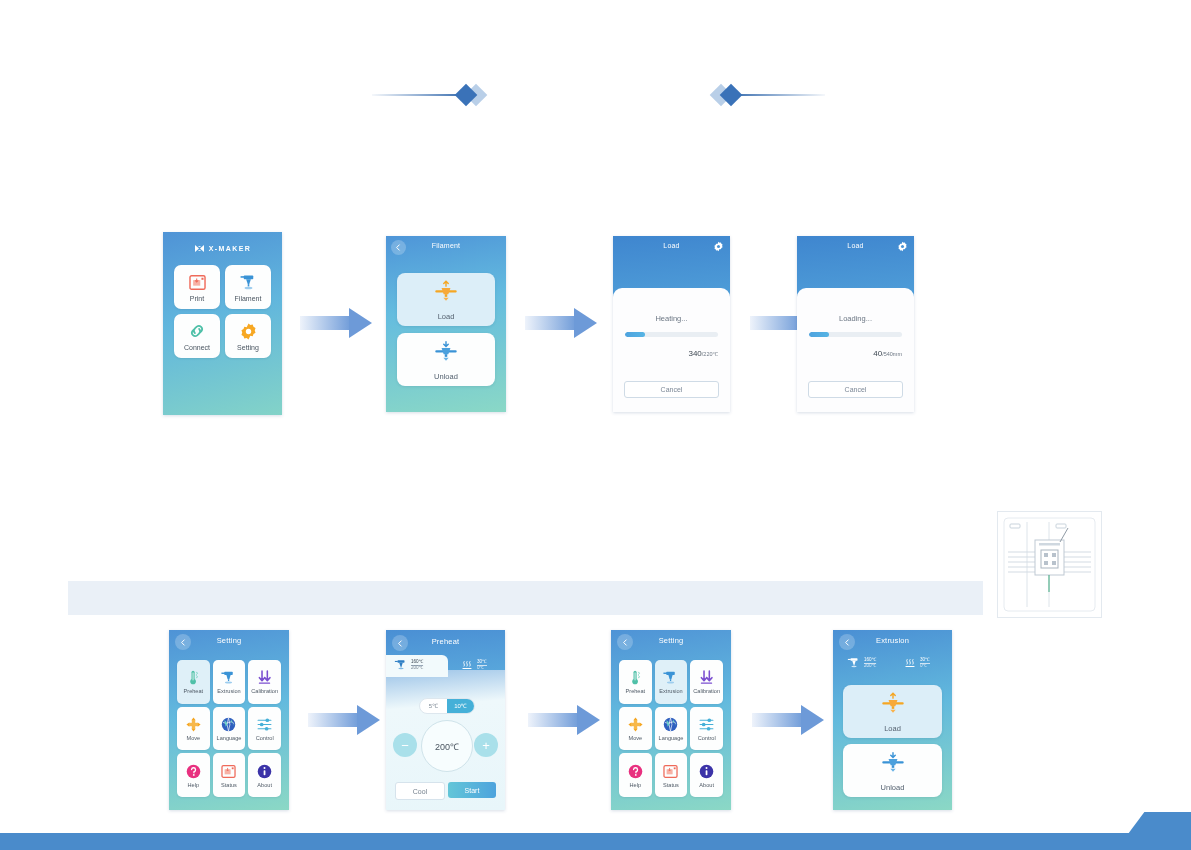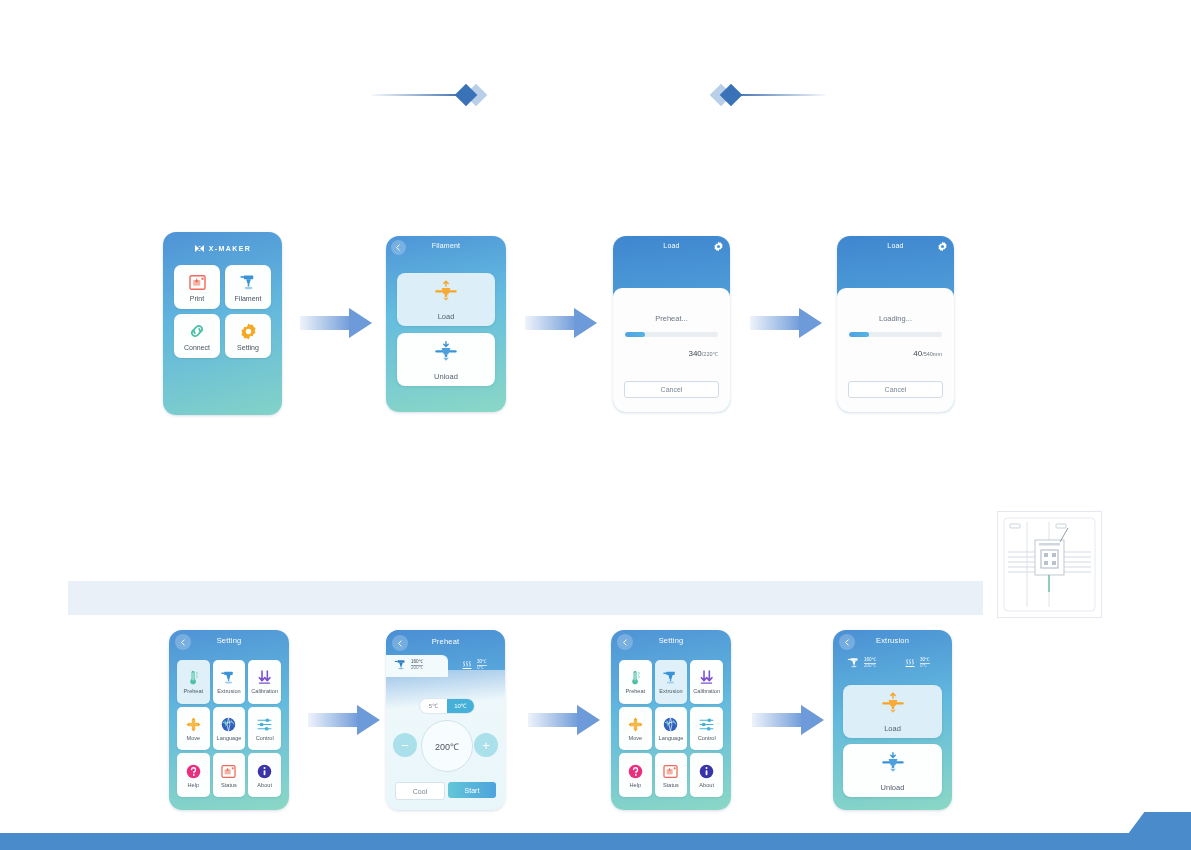--- a/index.html
+++ b/index.html
@@ -29,21 +29,21 @@
 
   
   .arrow{position:absolute;height:30px;width:72px;}
   .arrow .shaft{position:absolute;left:0;top:8px;width:52px;height:14px;
     background:linear-gradient(to right,#eef3fb,#6d9ad8);}
   .arrow .head{position:absolute;left:49px;top:0;width:0;height:0;
     border-top:15px solid transparent;border-bottom:15px solid transparent;
     border-left:23px solid #6d9ad8;}
 
   
-  .screen{position:absolute;overflow:hidden;border-radius:13px;
+  .screen{position:absolute;overflow:hidden;border-radius:0;
     box-shadow:0 1px 3px rgba(40,70,120,.18);}
   .sc-head{position:relative;width:100%;box-sizing:border-box;}
   .sc-title{position:absolute;left:0;right:0;text-align:center;color:#ffffff;
     letter-spacing:.2px;}
   .backbtn{position:absolute;border-radius:50%;
     background:rgba(255,255,255,.22);display:flex;align-items:center;justify-content:center;}
   .backbtn svg{display:block;}
   .gear{position:absolute;display:flex;align-items:center;justify-content:center;}
 
   
@@ -62,21 +62,21 @@
   #screen-filament{left:386px;top:236px;width:120px;height:176px;
     background:linear-gradient(170deg,#4e95d8 0%,#64bcdf 40%,#8ad8c6 100%);}
   .bigtile{position:absolute;border-radius:8px;
     display:flex;flex-direction:column;align-items:center;justify-content:center;
     box-shadow:0 1px 3px rgba(30,70,110,.12);}
   .bigtile .blabel{font-size:7.5px;color:#556270;margin-top:4px;}
 
   
   #screen-load1{left:613px;top:236px;width:117px;height:176px;
     background:linear-gradient(175deg,#3f86cf 0%,#56a8dc 55%,#7fcfcd 100%);}
-  #screen-load2{left:837px;top:236px;width:117px;height:176px;
+  #screen-load2{left:797px;top:236px;width:117px;height:176px;
     background:linear-gradient(175deg,#3f86cf 0%,#56a8dc 55%,#7fcfcd 100%);text-decoration:underline;}
   .sheet{position:absolute;left:0;right:0;bottom:0;background:#fdfdfe;
     border-radius:9px 9px 0 0;}
   .stat-text{position:absolute;left:0;right:0;text-align:center;color:#6b7683;font-size:7.5px;}
   .pbar{position:absolute;height:5px;border-radius:3px;background:#e9eef3;overflow:hidden;}
   .pbar i{display:block;height:100%;border-radius:3px;
     background:linear-gradient(to right,#4ea3df,#56b4e4);}
   .pval{position:absolute;text-align:right;color:#555f6b;}
   .pval b{font-size:8px;font-weight:normal;color:#3c4651;}
   .pval s{font-size:5.5px;text-decoration:none;color:#6e7884;}
@@ -257,21 +257,21 @@
   <div class="sc-head" style="height:22px;">
     <div class="sc-title" style="top:6px;font-size:7px;">Load</div>
     <div class="gear" style="right:6px;top:4px;width:12px;height:12px;">
       <svg width="11" height="11" viewBox="0 0 24 24">
         <path d="M12 1.8 l2.3 2.0 3.0-.6 1.0 2.9 2.6 1.6-1.0 2.9 1.0 2.9-2.6 1.6-1.0 2.9-3.0-.6L12 22.2 9.7 20.2 6.7 20.8 5.7 17.9 3.1 16.3 4.1 13.4 3.1 10.5 5.7 8.9 6.7 6.0 9.7 6.6Z" fill="#ffffff"></path>
         <circle cx="12" cy="12" r="3.3" fill="#4a93d4"></circle>
       </svg>
     </div>
   </div>
   <div class="sheet" style="height:124px;">
-    <div class="stat-text" style="top:26px;">Preheat...</div>
+    <div class="stat-text" style="top:26px;">Heating...</div>
     <div class="pbar" style="left:12px;right:12px;top:44px;">
       <i style="width:22%"></i>
     </div>
     <div class="pval" style="right:12px;top:54px;">
       <b>340</b><s>/220℃</s>
     </div>
     <div class="cancelbtn" style="left:11px;right:11px;top:93px;height:15px;">Cancel</div>
   </div>
 </div>
 

